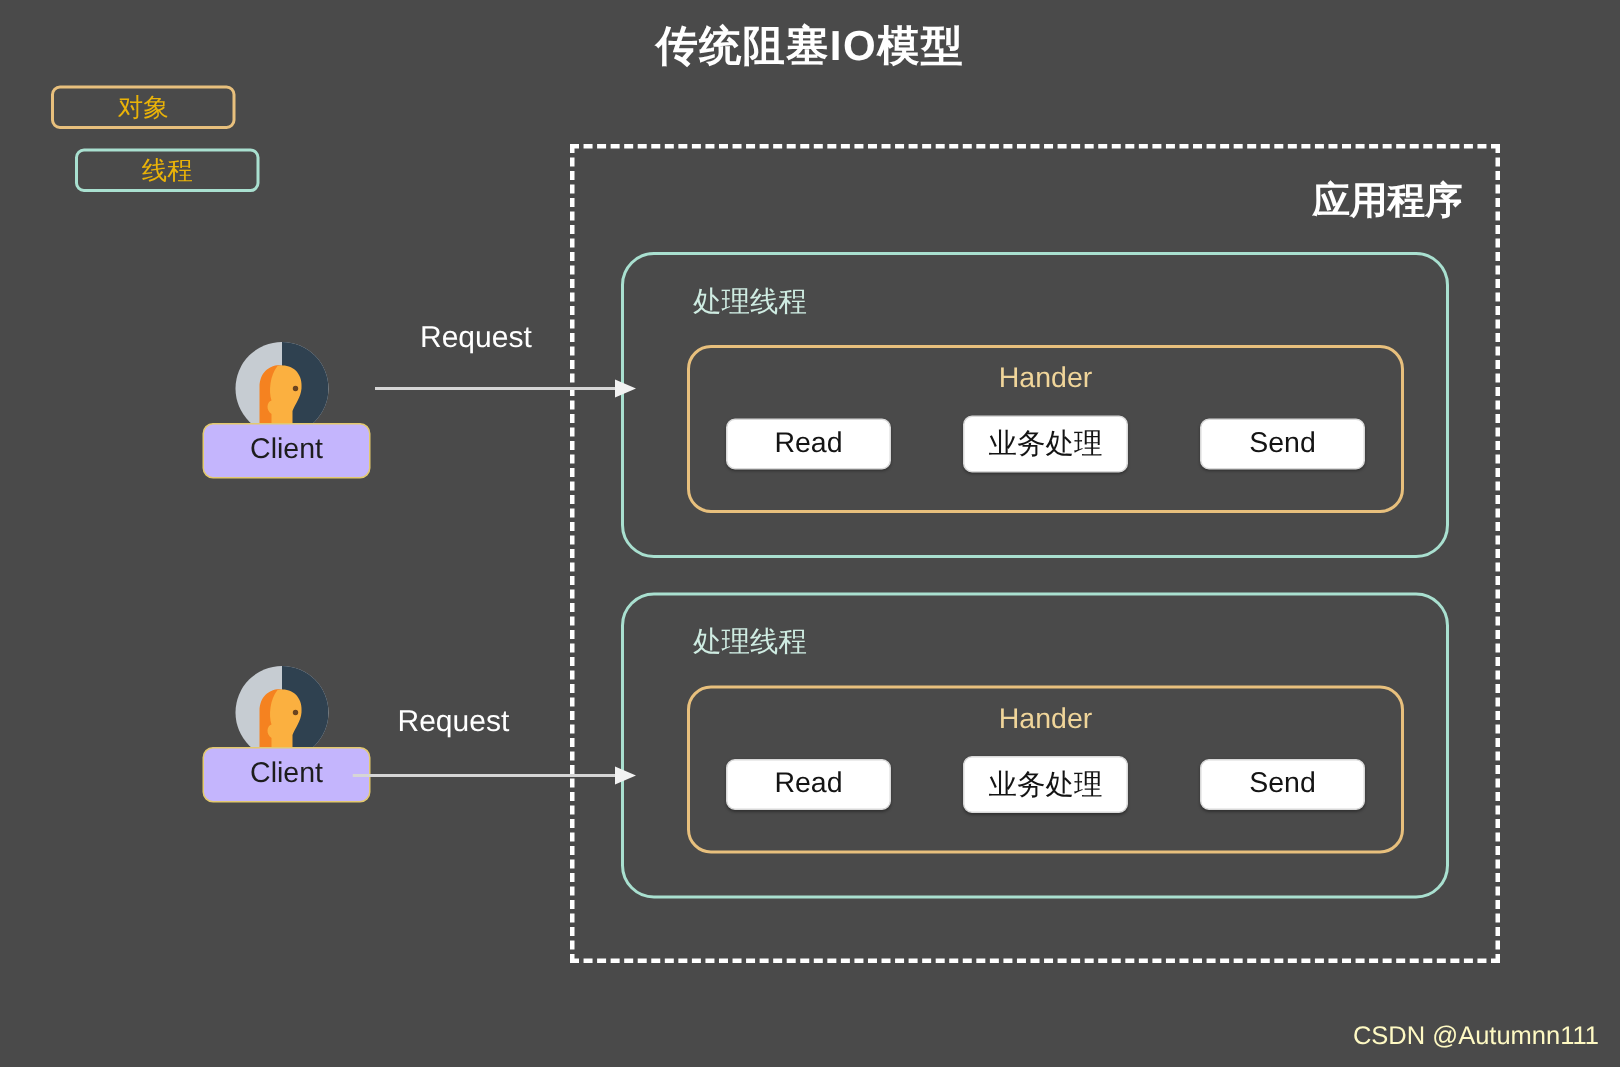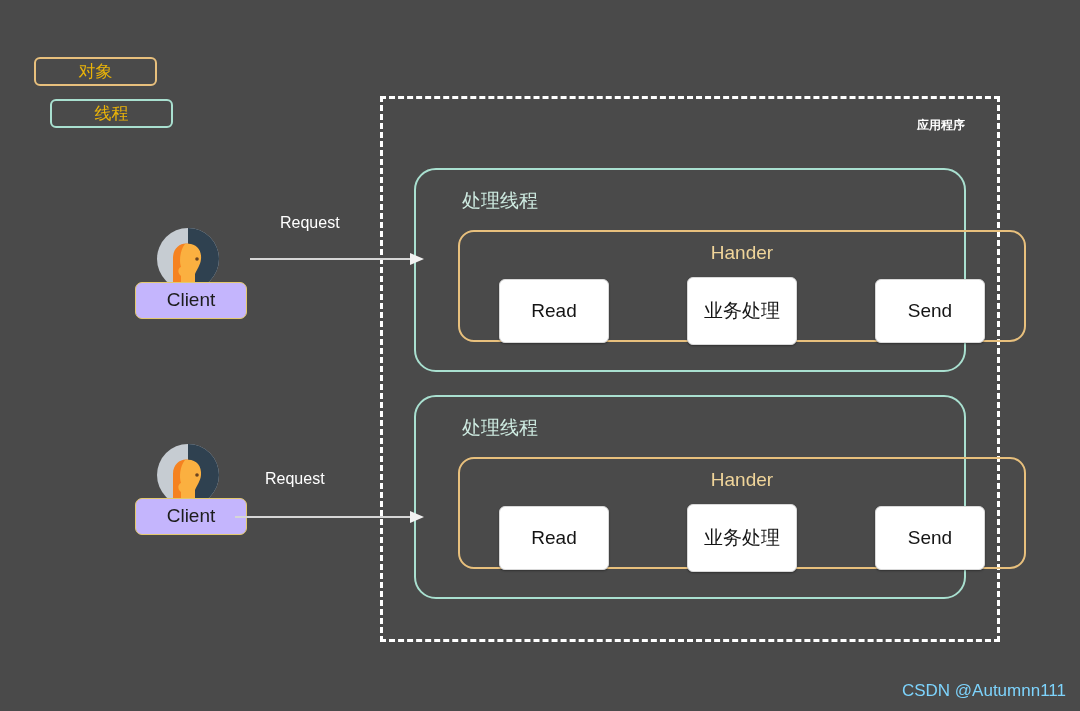--- a/index.html
+++ b/index.html
@@ -63,24 +63,24 @@
     left: 380px;
     top: 96px;
     width: 620px;
     height: 546px;
     box-sizing: border-box;
     border: 3px dashed #ffffff;
     background: transparent;
   }
   .app-label {
     position: absolute;
-    right: 32px;
+    right: 22px;
     top: 18px;
     color: #ffffff;
-    font-size: 12px;
+    font-size: 25px;
     font-weight: bold;
   }
 
   
   .thread-box {
     position: absolute;
     box-sizing: border-box;
     left: 414px;
     width: 552px;
     height: 204px;
@@ -97,21 +97,21 @@
     color: #cfece2;
     font-size: 19px;
   }
 
   
   .handler-box {
     position: absolute;
     box-sizing: border-box;
     left: 42px;
     top: 60px;
-    width: 568px;
+    width: 478px;
     height: 112px;
     border: 2.5px solid #e8c07d;
     border-radius: 16px;
     background: transparent;
   }
   .handler-title {
     position: absolute;
     left: 0;
     top: 10px;
     width: 100%;
@@ -127,21 +127,21 @@
     display: flex;
     justify-content: space-around;
     align-items: center;
   }
   .op-btn {
     background: #ffffff;
     color: #141414;
     border: 1px solid #d9d9d9;
     border-radius: 6px;
     font-size: 19px;
-    padding: 20px 16px;
+    padding: 5px 16px;
     min-width: 76px;
     text-align: center;
     box-shadow: 0 1px 2px rgba(0,0,0,0.35);
     font-family: "Liberation Sans", "DejaVu Sans", sans-serif;
   }
 
   
   .client-group { position: absolute; }
   .client-group.c1 { left: 135px; top: 228px; }
   .client-group.c2 { left: 135px; top: 444px; }
@@ -174,43 +174,44 @@
     color: #1d1d1d;
     font-size: 19px;
     text-align: center;
     padding: 6px 0 7px 0;
   }
 
   
   .req-label {
     position: absolute;
     color: #ffffff;
-    font-size: 16px;
+    font-size: 20px;
   }
   .req-label.r1 { left: 280px; top: 214px; }
   .req-label.r2 { left: 265px; top: 470px; }
 
   .arrow { position: absolute; }
   .arrow.a1 { left: 250px; top: 250px; }
   .arrow.a2 { left: 235px; top: 508px; }
 
   
   .watermark {
     position: absolute;
     right: 14px;
     bottom: 10px;
-    color: #7dd3fc;
+    color: #fef9c3;
     font-size: 17px;
   }
 </style>
 </head>
 <body>
 
 <div id="canvas">
 
+  <div class="title">传统阻塞IO模型</div>
 
   <div class="legend-box legend-object">
     <span>对象</span>
   </div>
   <div class="legend-box legend-thread">
     <span>线程</span>
   </div>
 
   <div class="app-frame">
     <div class="app-label">应用程序</div>

